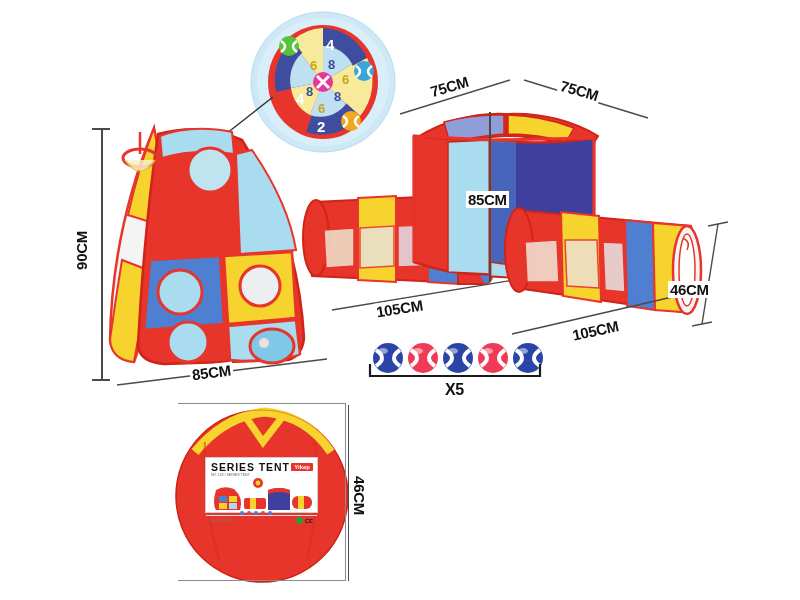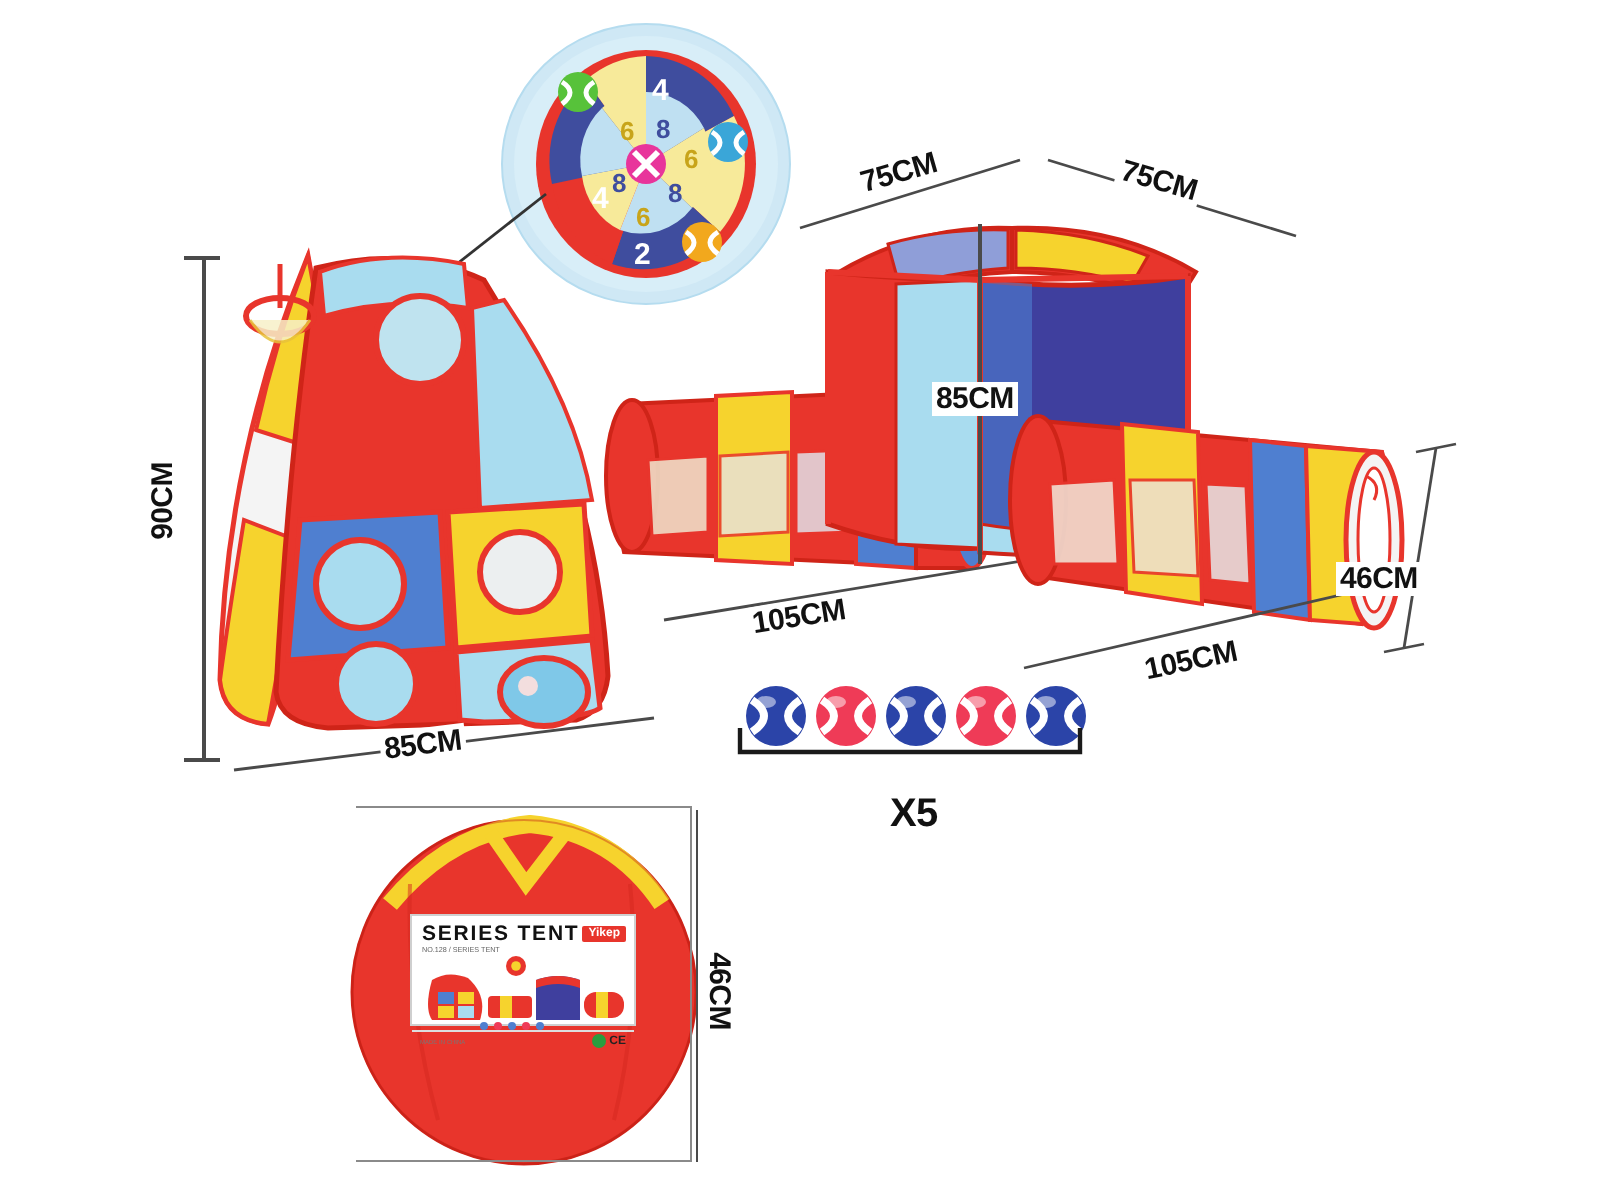--- a/index.html
+++ b/index.html
@@ -242,21 +242,21 @@
         <circle cx="158" cy="18" r="15" fill="#2b44a8"></circle>
         <path d="M146,10 Q158,18 146,26 M170,10 Q158,18 170,26" stroke="#ffffff" stroke-width="4" fill="none"></path>
         <ellipse cx="153" cy="11" rx="5" ry="3" fill="#ffffff" opacity="0.5"></ellipse>
       </g>
     </svg>
   </div>
 
   <svg style="position:absolute; left:368px; top:362px;" width="175" height="20">
     <path d="M2,2 L2,14 L172,14 L172,2" fill="none" stroke="#1a1a1a" stroke-width="2.2"></path>
   </svg>
-  <div class="dim-label" style="left:445px; top:396px; font-size:20px;">X5</div>
+  <div class="dim-label" style="left:445px; top:381px; font-size:16px;">X5</div>
 
   <div style="position:absolute; left:175px; top:402px; width:175px; height:182px;">
     <svg width="175" height="182" viewBox="0 0 175 182">
       <ellipse cx="87" cy="94" rx="86" ry="86" fill="#e8352c" stroke="#d1261c" stroke-width="1.5"></ellipse>
       <path d="M20,50 Q50,14 90,10 Q132,14 156,50" fill="none" stroke="#f6d32d" stroke-width="9"></path>
       <path d="M70,14 L88,40 L108,14" fill="none" stroke="#f6d32d" stroke-width="7"></path>
       <ellipse cx="87" cy="94" rx="86" ry="86" fill="none" stroke="#c41f15" stroke-width="1" opacity="0.4"></ellipse>
       <path d="M30,40 Q28,100 44,158" fill="none" stroke="#d4271d" stroke-width="2" opacity="0.5"></path>
       <path d="M140,40 Q146,100 132,158" fill="none" stroke="#d4271d" stroke-width="2" opacity="0.5"></path>
     </svg>

